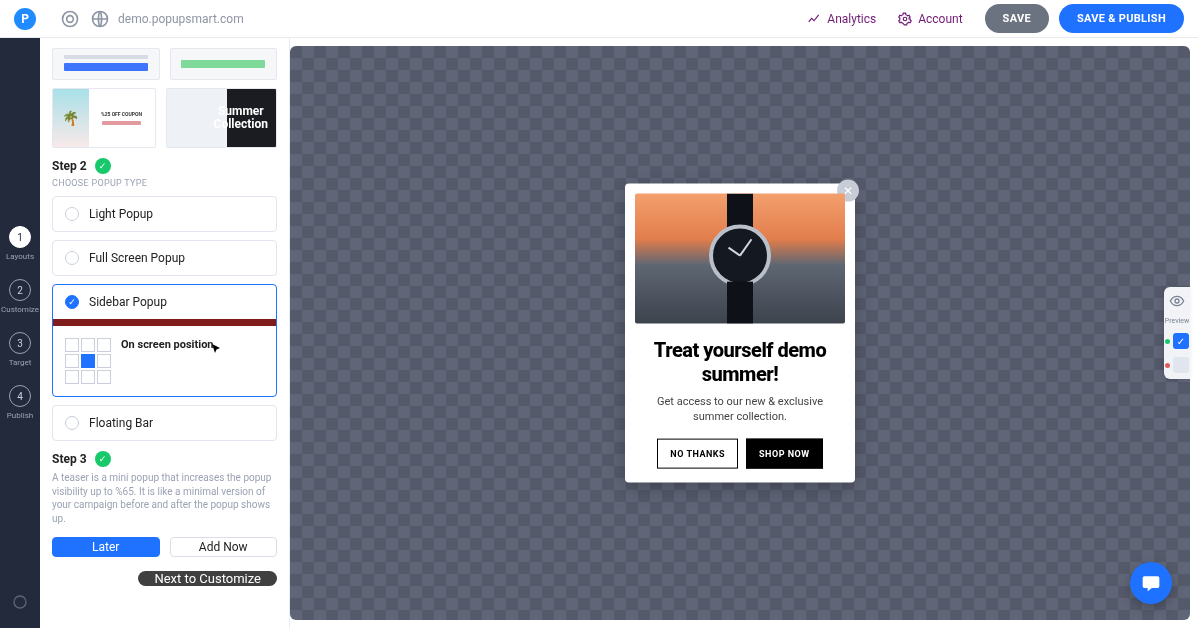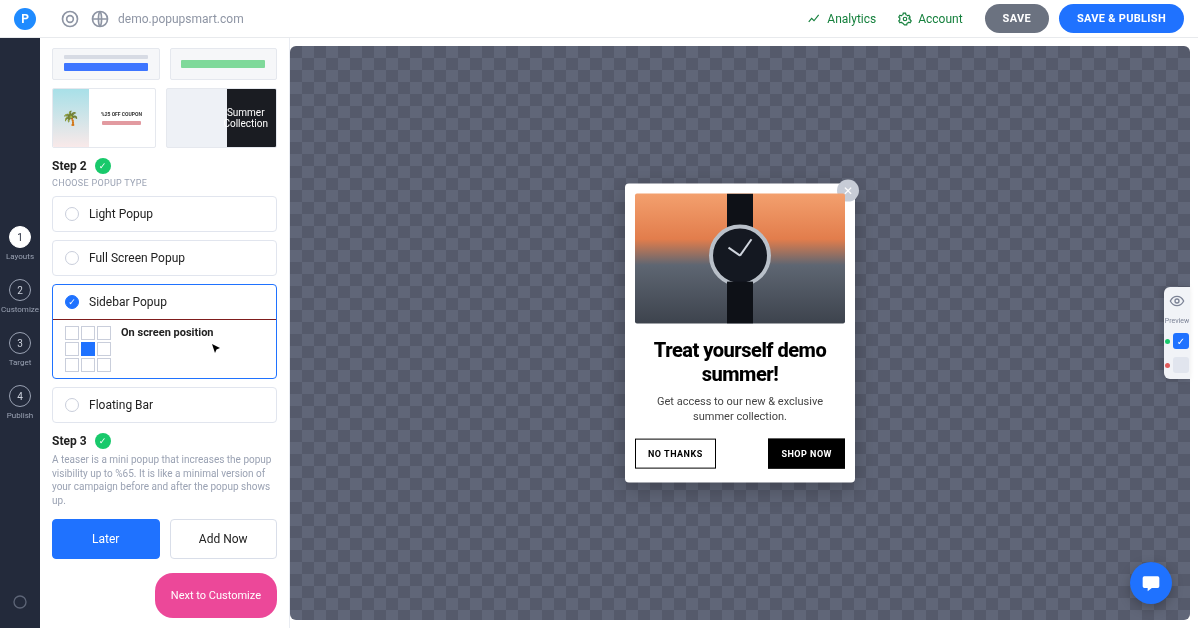--- a/index.html
+++ b/index.html
@@ -5,21 +5,21 @@
 *{box-sizing:border-box;margin:0;padding:0;font-family:-apple-system,BlinkMacSystemFont,"Segoe UI",Roboto,Helvetica,Arial,sans-serif}
 html,body{width:1198px;height:628px;overflow:hidden}
 body{display:flex;flex-direction:column;background:#fff}
 .topbar{height:38px;display:flex;align-items:center;border-bottom:1px solid #e8eaed;position:relative;z-index:3;background:#fff}
 .brand{width:50px;display:flex;justify-content:center;align-items:center;height:100%}
 .brand-logo{width:22px;height:22px;border-radius:50%;background:#1f8bff;display:flex;align-items:center;justify-content:center;color:#fff;font-weight:700;font-size:12px}
 .name-field{margin-left:14px;width:175px;height:26px;border:1px solid #e0e3e8;border-radius:4px;background:#f8f9fb;display:flex;align-items:center;padding:0 8px;font-size:12px;color:#6b7280}
 .top-ic{width:20px;height:20px;margin-left:10px;color:#8e95a4}
 .url{font-size:12px;color:#8e95a4;margin-left:8px}
 .spacer{flex:1}
-.top-link{display:flex;align-items:center;font-size:12px;color:#15803d;margin-right:22px;cursor:pointer}
+.top-link{display:flex;align-items:center;font-size:12px;color:#701a75;margin-right:22px;cursor:pointer}
 .top-link svg{width:14px;height:14px;margin-right:6px}
 .btn{border:none;border-radius:18px;padding:8px 18px;font-size:11px;font-weight:700;cursor:pointer;letter-spacing:.3px}
 .btn-grey{background:#6b7280;color:#fff;margin-right:10px}
 .btn-blue{background:#1f72ff;color:#fff;margin-right:14px}
 .main{flex:1;display:flex;min-height:0}
 .rail{width:40px;background:#232a3b;display:flex;flex-direction:column;align-items:center;padding-top:170px;position:relative}
 .step-dot{width:22px;height:22px;border-radius:50%;border:1px solid #9aa2b3;color:#cbd0db;font-size:10px;display:flex;align-items:center;justify-content:center;margin-top:18px}
 .step-dot.active{background:#fff;color:#232a3b;border-color:#fff}
 .step-lbl{font-size:8px;color:#9aa2b3;margin-top:4px;text-align:center}
 .rail-bottom{position:absolute;bottom:18px;color:#5d6577}
@@ -34,57 +34,57 @@
 .step-row b{font-size:12px;color:#222}
 .check{width:16px;height:16px;border-radius:50%;background:#18c96b;margin-left:8px;display:flex;align-items:center;justify-content:center;color:#fff;font-size:9px}
 .subt{font-size:9px;color:#9aa2b3;letter-spacing:.3px;margin-bottom:8px}
 .opt{border:1px solid #e1e5ee;border-radius:4px;margin-bottom:8px;background:#fff}
 .opt-hd{display:flex;align-items:flex-end;padding:10px 12px;cursor:pointer}
 .radio{width:14px;height:14px;border-radius:50%;border:1px solid #c9cedb;margin-right:10px;display:flex;align-items:center;justify-content:center}
 .opt.selected{border-color:#1f72ff}
 .opt.selected .radio{background:#1f72ff;border-color:#1f72ff}
 .opt.selected .radio::after{content:"✓";color:#fff;font-size:9px}
 .opt-lbl{font-size:12px;color:#222}
-.opt-body{border-top:1px solid #7f1d1d;padding:6px 12px;display:flex;gap:10px}
+.opt-body{border-top:7px solid #7f1d1d;padding:12px 12px;display:flex;gap:10px}
 .grid9{display:grid;grid-template-columns:repeat(3,14px);grid-template-rows:repeat(3,14px);gap:2px}
 .grid9 span{border:1px solid #c9cedb;background:#fff}
 .grid9 span.on{background:#1f72ff;border-color:#1f72ff}
 .opt-desc b{font-size:11px;color:#222;display:block;margin-bottom:2px}
 .opt-desc{font-size:10px;color:#8e95a4;line-height:1.3}
 .teaser-q{font-size:12px;font-weight:600;color:#222;margin-top:6px;margin-bottom:6px}
 .teaser-d{font-size:10px;color:#9aa2b3;line-height:1.35;margin-bottom:12px}
 .pair{display:flex;gap:10px}
-.bbtn{flex:1;height:40px;border-radius:4px;font-size:12px;cursor:pointer;border:1px solid #d9dee9;background:#fff;color:#222}
+.bbtn{flex:1;height:20px;border-radius:4px;font-size:12px;cursor:pointer;border:1px solid #d9dee9;background:#fff;color:#222}
 .bbtn.primary{background:#1f72ff;border-color:#1f72ff;color:#fff}
-.next-btn{margin-top:14px;margin-left:auto;display:block;background:#ec4899;color:#fff;border:none;border-radius:18px;font-size:11px;padding:16px 16px;cursor:pointer}
+.next-btn{margin-top:14px;margin-left:auto;display:block;background:#404040;color:#fff;border:none;border-radius:18px;font-size:13px;padding:0 16px;cursor:pointer}
 .canvas{flex:1;position:relative;background-color:#555a6b;background-image:linear-gradient(45deg,#606678 25%,transparent 25%),linear-gradient(-45deg,#606678 25%,transparent 25%),linear-gradient(45deg,transparent 75%,#606678 75%),linear-gradient(-45deg,transparent 75%,#606678 75%);background-size:24px 24px;background-position:0 0,0 12px,12px -12px,-12px 0;margin:8px 8px 8px 0;border-radius:6px}
 .popup{position:absolute;left:50%;top:50%;transform:translate(-50%,-50%);width:230px;background:#fff;border-radius:4px;padding:10px;box-shadow:0 6px 22px rgba(0,0,0,.25)}
 .popup-x{position:absolute;top:-4px;right:-4px;width:22px;height:22px;border-radius:50%;background:#c7ccd6;color:#fff;display:flex;align-items:center;justify-content:center;font-size:12px;cursor:pointer}
 .popup-img{width:100%;height:130px;border-radius:2px;background:linear-gradient(to bottom,#f3a06e 0%,#e27d4c 35%,#5e6672 55%,#3d434d 100%);position:relative;overflow:hidden}
 .watch{position:absolute;left:50%;top:48%;transform:translate(-50%,-50%);width:62px;height:62px;border-radius:50%;background:#141821;border:4px solid #b9c0c9}
 .watch::before{content:"";position:absolute;left:50%;top:50%;width:2px;height:20px;background:#d0d5de;transform-origin:bottom;transform:translate(-50%,-100%) rotate(35deg)}
 .watch::after{content:"";position:absolute;left:50%;top:50%;width:2px;height:14px;background:#d0d5de;transform-origin:bottom;transform:translate(-50%,-100%) rotate(-55deg)}
 .strap{position:absolute;left:50%;transform:translateX(-50%);width:26px;height:42px;background:#0e1117}
 .strap.top{top:0}
 .strap.bot{bottom:0}
 .popup h3{font-size:20px;font-weight:800;text-align:center;line-height:1.2;margin:14px 6px 8px;letter-spacing:-.5px}
 .popup p{font-size:11px;color:#444;text-align:center;line-height:1.4;margin:0 6px 14px}
-.popup-btns{display:flex;gap:8px;justify-content:space-between;margin-bottom:4px}
+.popup-btns{display:flex;gap:8px;justify-content:center;margin-bottom:4px}
 .pbtn{font-size:9px;font-weight:700;letter-spacing:.5px;padding:9px 12px;border:1px solid #000;cursor:pointer;background:#fff}
 .pbtn.dark{background:#000;color:#fff}
 .dock{position:absolute;right:0;top:50%;transform:translateY(-50%);width:26px;background:#f1f3f7;border-radius:6px 0 0 6px;padding:6px 4px;display:flex;flex-direction:column;align-items:center;gap:8px;box-shadow:-2px 0 6px rgba(0,0,0,.15)}
 .dock-eye{color:#7c8396;width:16px;height:16px}
 .dock-lbl{font-size:7px;color:#7c8396}
 .dock-row{display:flex;align-items:center;gap:3px}
 .dock-dot{width:5px;height:5px;border-radius:50%}
 .dock-sq{width:16px;height:16px;border-radius:3px;display:flex;align-items:center;justify-content:center;color:#fff;font-size:10px}
 .chat{position:absolute;right:18px;bottom:16px;width:42px;height:42px;border-radius:50%;background:#1f72ff;display:flex;align-items:center;justify-content:center;color:#fff;cursor:pointer;box-shadow:0 4px 12px rgba(0,0,0,.25)}
 .cursor-pt{position:absolute;left:170px;top:305px;z-index:5;color:#000}
 .thumb-summer{background:linear-gradient(to right,#eef1f6 55%,#1a1c22 55%);display:flex;align-items:center;justify-content:flex-end;padding-right:8px}
-.thumb-summer span{color:#fff;font-size:10px;font-weight:400;text-align:center;line-height:1.1}
+.thumb-summer span{color:#fff;font-size:12px;font-weight:700;text-align:center;line-height:1.1}
 .thumb-coupon{background:#fff;display:flex;align-items:center}
 .thumb-coupon .tc-img{width:35%;height:100%;background:linear-gradient(to bottom,#a8e0e8,#f9e9e9);display:flex;align-items:center;justify-content:center}
 .thumb-coupon .tc-body{flex:1;display:flex;flex-direction:column;align-items:center;justify-content:center;gap:4px}
 </style>
 </head>
 <body>
 
 <div class="topbar">
   <div class="brand">
       <div class="brand-logo">P</div>

